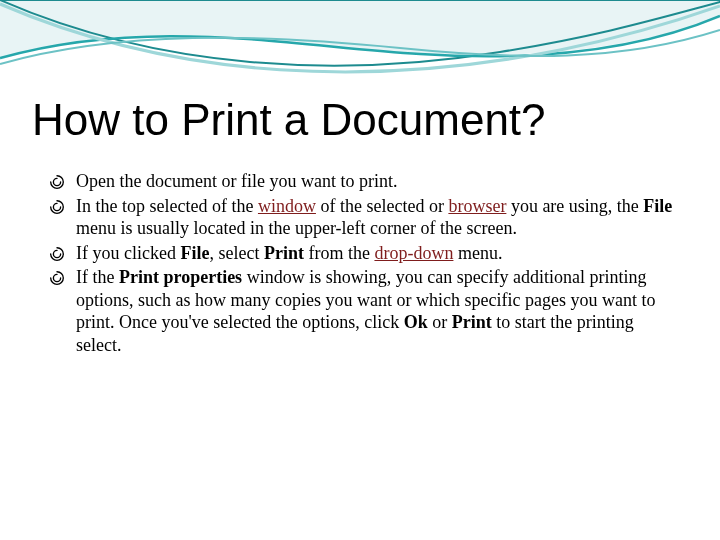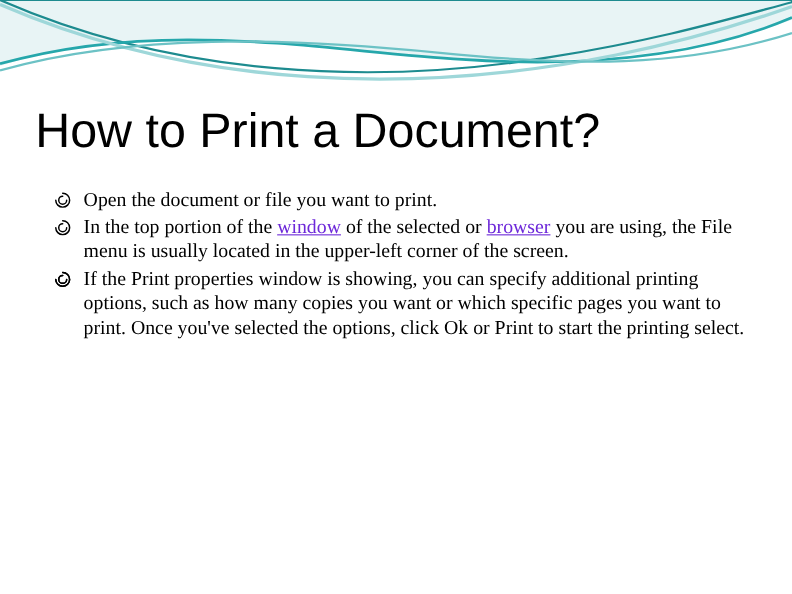--- a/index.html
+++ b/index.html
@@ -3,22 +3,22 @@
 <meta charset="utf-8">
 <style>
 html,body{margin:0;padding:0;width:720px;height:540px;overflow:hidden;font-family:Georgia,"Times New Roman",serif;background:#fff}
 .slide{position:relative;width:720px;height:540px;background:#fff}
 .swoosh{position:absolute;top:0;left:0;width:720px;height:95px;pointer-events:none}
 .title{position:absolute;top:95px;left:32px;right:30px;font-size:44px;font-weight:400;color:#000;font-family:Liberation Sans, sans-serif}
 .body{position:absolute;top:170px;left:48px;right:40px;font-size:18px;line-height:1.25;color:#000}
 .item{position:relative;padding-left:28px;margin-bottom:2px}
 .bullet{position:absolute;left:0;top:3px;width:20px;height:20px}
 .bullet svg{display:block}
-a.hl{color:#6d28d9;text-decoration:underline}
-b{font-weight:400}
+a.hl{color:#7f1d1d;text-decoration:underline}
+b{font-weight:700}
 </style>
 </head>
 <body>
 
 <div class="slide">
 
   <svg class="swoosh" viewBox="0 0 720 95" preserveAspectRatio="none">
     <path d="M0,0 L720,0 L720,18 C620,52 520,60 400,52 C270,44 140,14 0,60 Z" fill="#e8f4f5"></path>
     <path d="M0,0 C160,70 340,78 500,52 C600,36 660,18 720,2 L720,0 Z" fill="none" stroke="#1d8b8f" stroke-width="2"></path>
     <path d="M0,58 C150,16 290,46 420,54 C540,62 640,50 720,16" fill="none" stroke="#26a7ab" stroke-width="2.5"></path>
@@ -40,30 +40,31 @@
       <span>Open the document or file you want to print.</span>
     </div>
 
     <div class="item">
       <span class="bullet">
           <svg width="18" height="18" viewBox="0 0 20 20">
             <path d="M10 3 a7 7 0 1 1 -7 7" fill="none" stroke="#000" stroke-width="1.5" stroke-linecap="round"></path>
             <path d="M10 6 a4 4 0 1 0 4 4" fill="none" stroke="#000" stroke-width="1.5" stroke-linecap="round"></path>
           </svg>
         </span>
-      <span><span>In the top portion of the </span><a class="hl">window</a><span> of the selected or </span><a class="hl">browser</a><span> you are using, the </span><b>File</b><span> menu is usually located in the upper-left corner of the screen.</span></span>
+      <span><span>In the top selected of the </span><a class="hl">window</a><span> of the selected or </span><a class="hl">browser</a><span> you are using, the </span><b>File</b><span> menu is usually located in the upper-left corner of the screen.</span></span>
     </div>
 
     <div class="item">
       <span class="bullet">
           <svg width="18" height="18" viewBox="0 0 20 20">
             <path d="M10 3 a7 7 0 1 1 -7 7" fill="none" stroke="#000" stroke-width="1.5" stroke-linecap="round"></path>
             <path d="M10 6 a4 4 0 1 0 4 4" fill="none" stroke="#000" stroke-width="1.5" stroke-linecap="round"></path>
           </svg>
         </span>
+      <span><span>If you clicked </span><b>File</b><span>, select </span><b>Print</b><span> from the </span><a class="hl">drop-down</a><span> menu.</span></span>
     </div>
 
 
     <div class="item">
       <span class="bullet">
           <svg width="18" height="18" viewBox="0 0 20 20">
             <path d="M10 3 a7 7 0 1 1 -7 7" fill="none" stroke="#000" stroke-width="1.5" stroke-linecap="round"></path>
             <path d="M10 6 a4 4 0 1 0 4 4" fill="none" stroke="#000" stroke-width="1.5" stroke-linecap="round"></path>
           </svg>
         </span>

